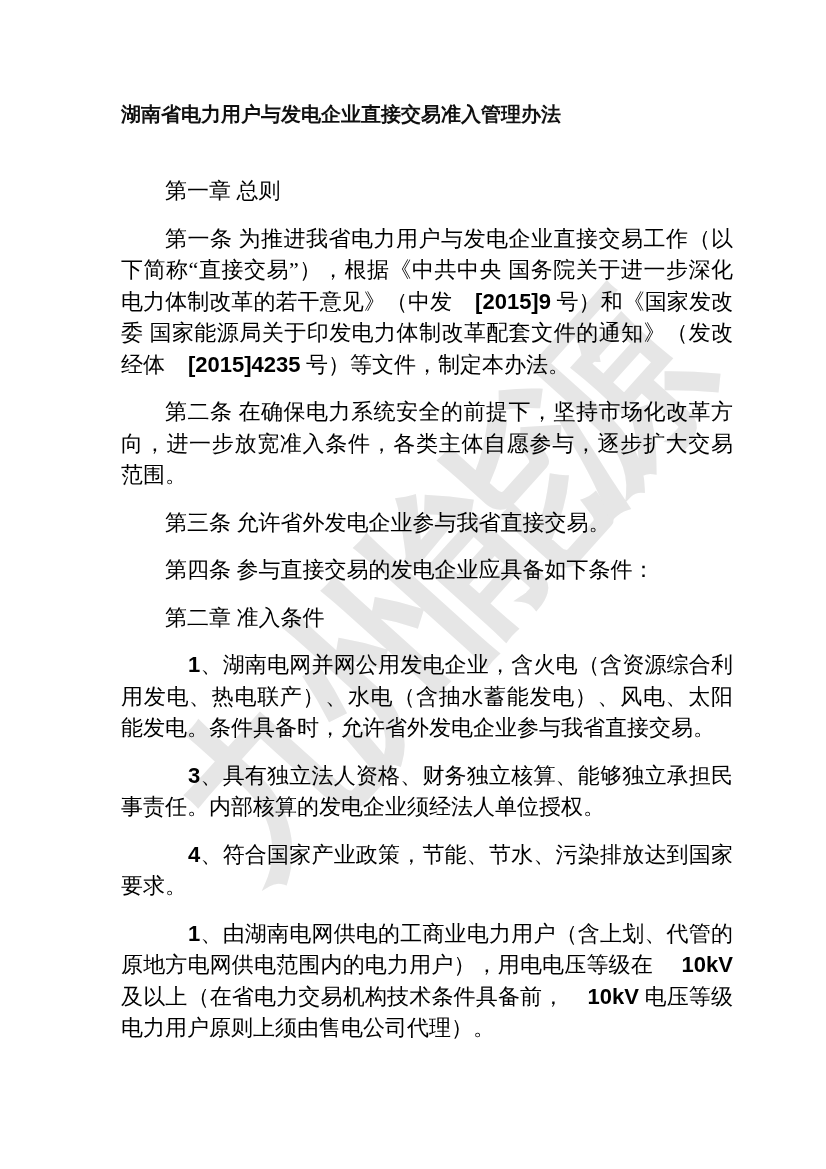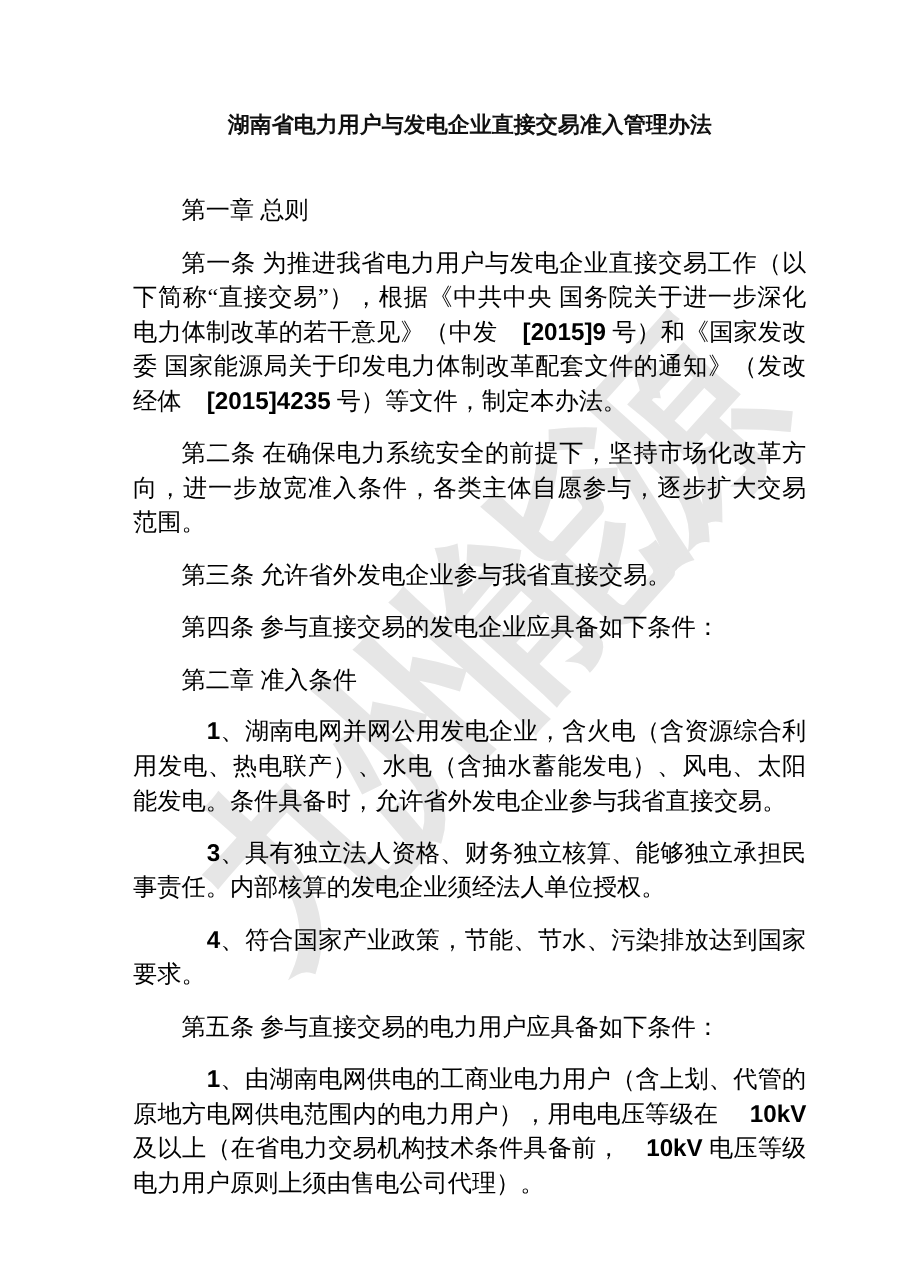--- a/index.html
+++ b/index.html
@@ -32,21 +32,20 @@
   }
   .content {
     position: absolute;
     left: 121px;
     top: 100px;
     width: 612px;
     z-index: 1;
   }
   .doc-title {
     margin: 0 0 46px 0;
-    text-align: center;
     font-family: "Liberation Sans", "DejaVu Sans", sans-serif;
     font-weight: 700;
     font-size: 20px;
     line-height: 29px;
     color: #101010;
   }
   .doc-para {
     margin: 0 0 16px 0;
     font-family: "Liberation Serif", "DejaVu Serif", serif;
     font-size: 22px;
@@ -85,18 +84,17 @@
 
     <p class="doc-para">第二章 准入条件</p>
 
     <p class="doc-para"><span class="latin">1</span>、湖南电网并网公用发电企业，含火电（含资源综合利用发电、热电联产）、水电（含抽水蓄能发电）、风电、太阳能发电。条件具备时，允许省外发电企业参与我省直接交易。</p>
 
 
     <p class="doc-para"><span class="latin">3</span>、具有独立法人资格、财务独立核算、能够独立承担民事责任。内部核算的发电企业须经法人单位授权。</p>
 
     <p class="doc-para"><span class="latin">4</span>、符合国家产业政策，节能、节水、污染排放达到国家要求。</p>
 
-    <p class="doc-para">第五条 参与直接交易的电力用户应具备如下条件：</p>
 
     <p class="doc-para"><span class="latin">1</span>、由湖南电网供电的工商业电力用户（含上划、代管的原地方电网供电范围内的电力用户），用电电压等级在 <span class="latin">10kV</span> 及以上（在省电力交易机构技术条件具备前，<span class="latin">10kV</span> 电压等级电力用户原则上须由售电公司代理）。</p>
 
   </div>
 </div>
 
 </body></html>

